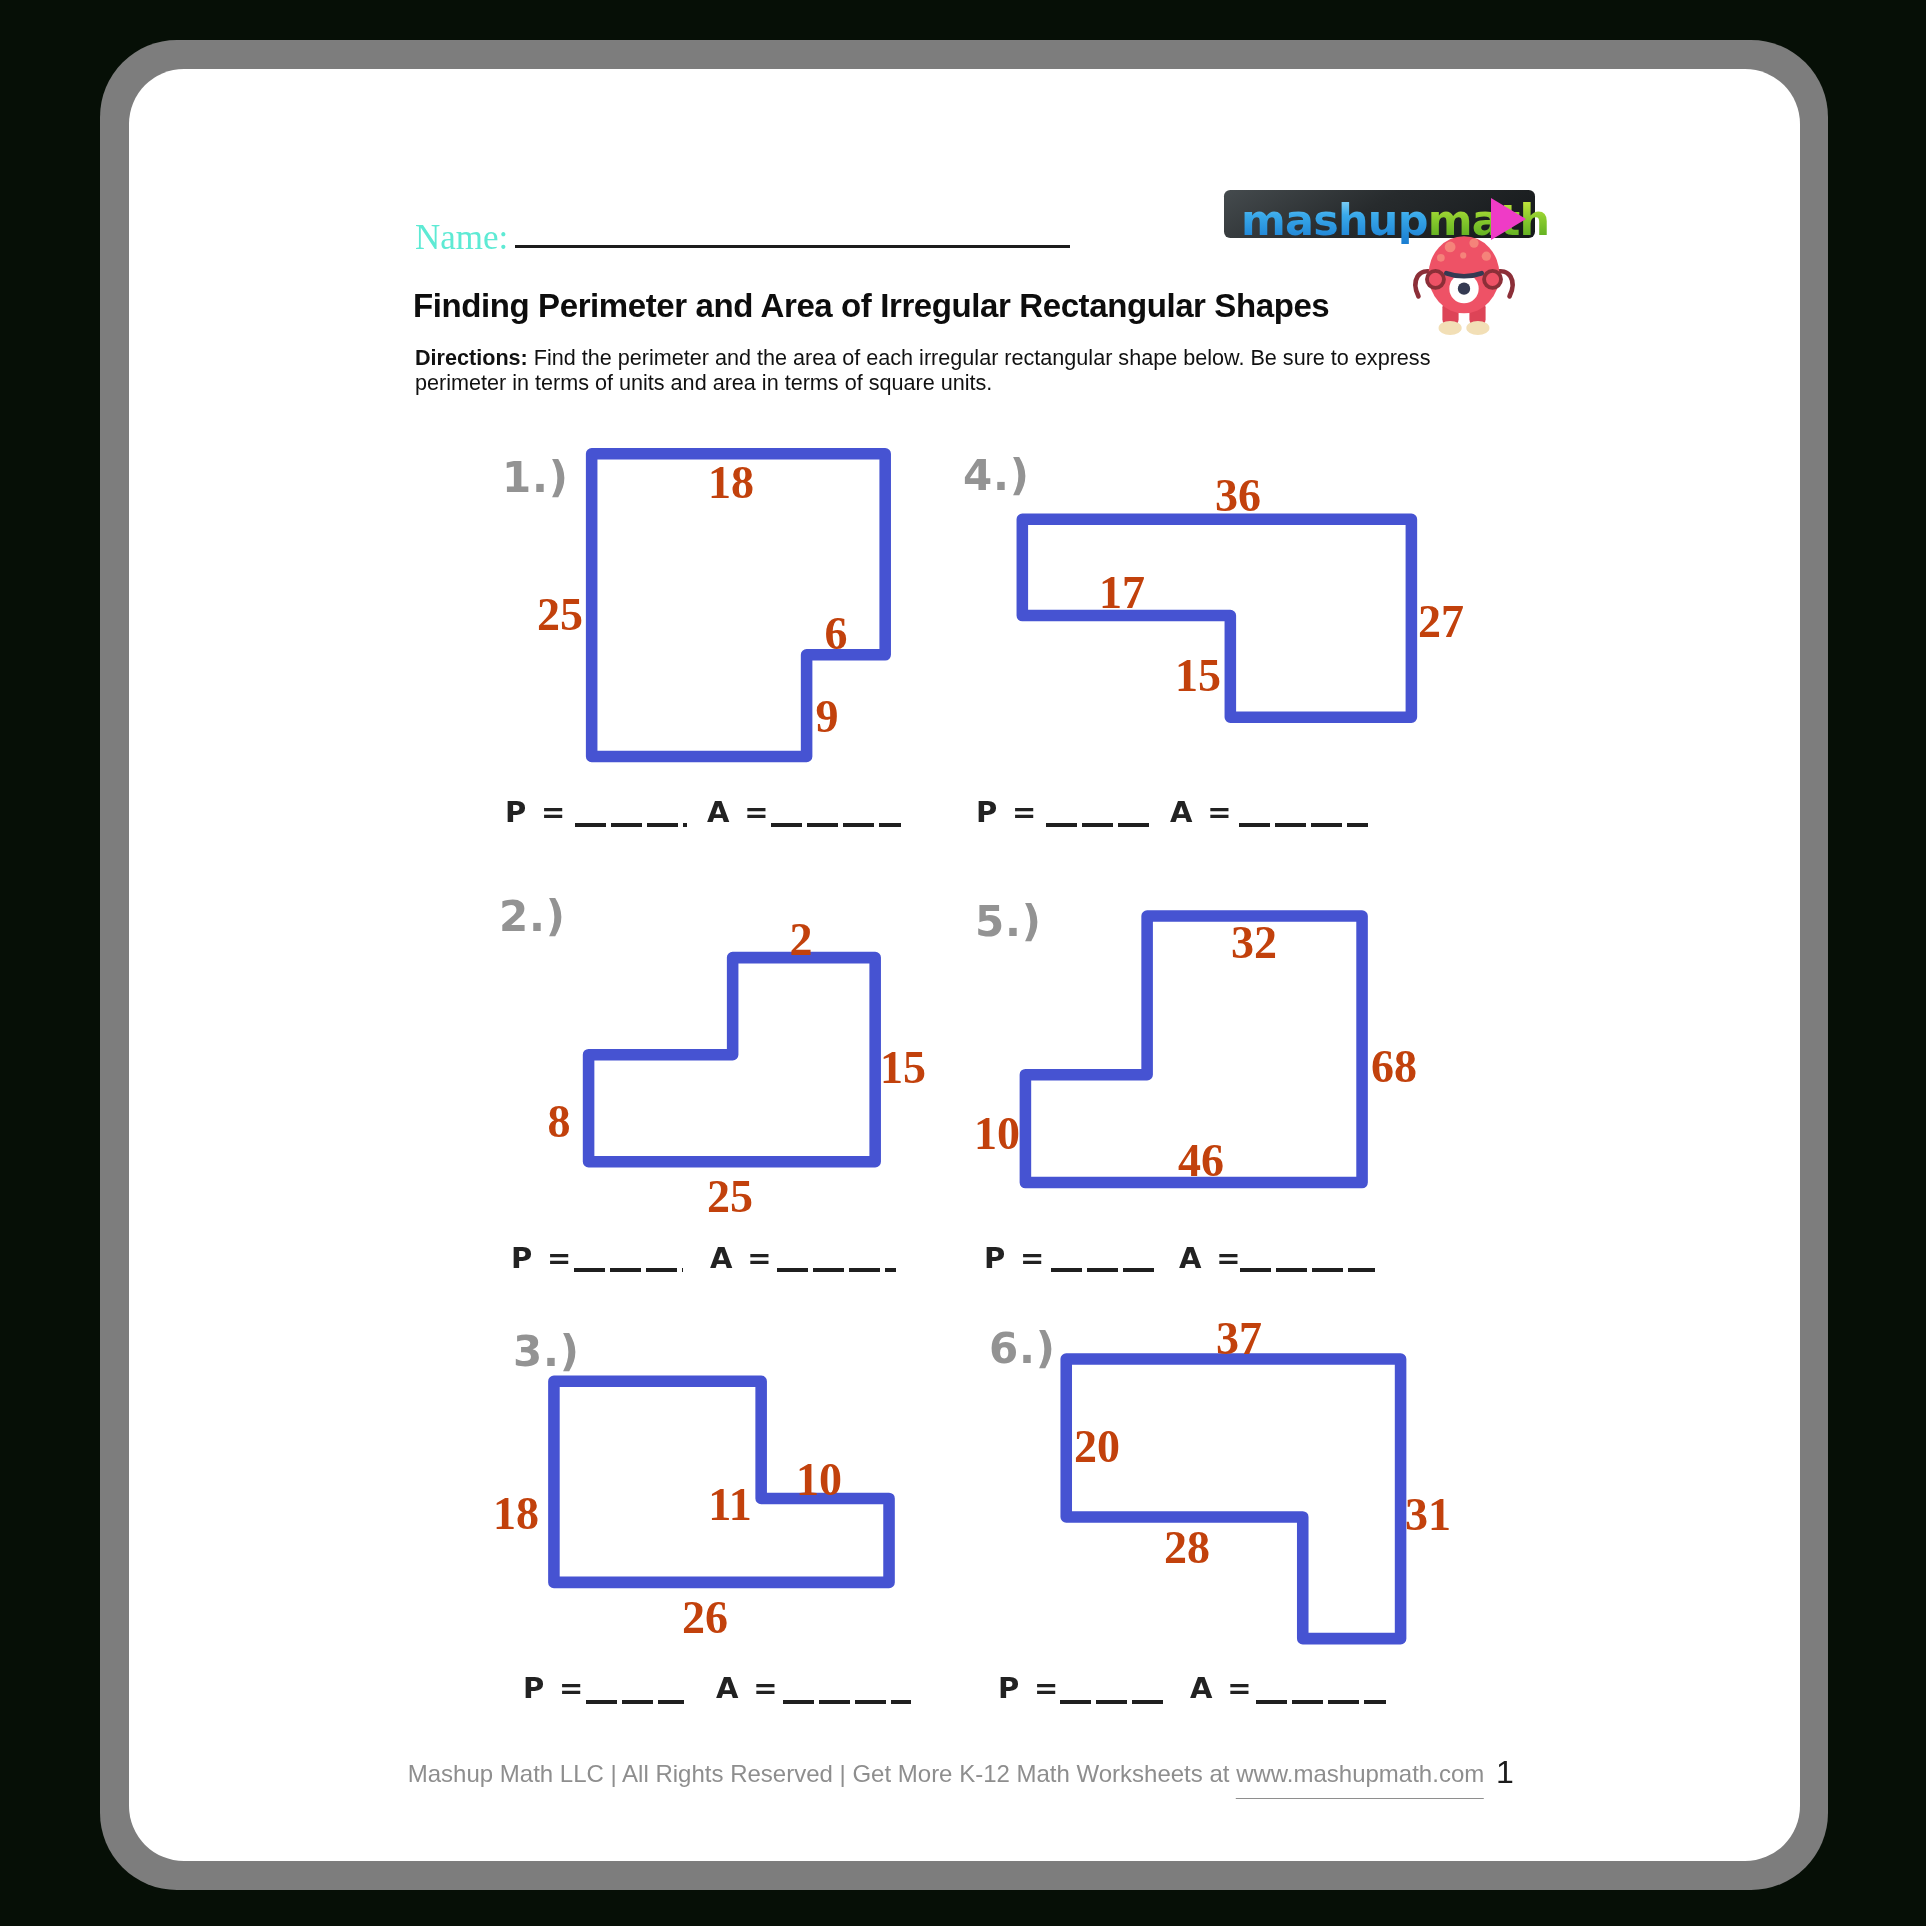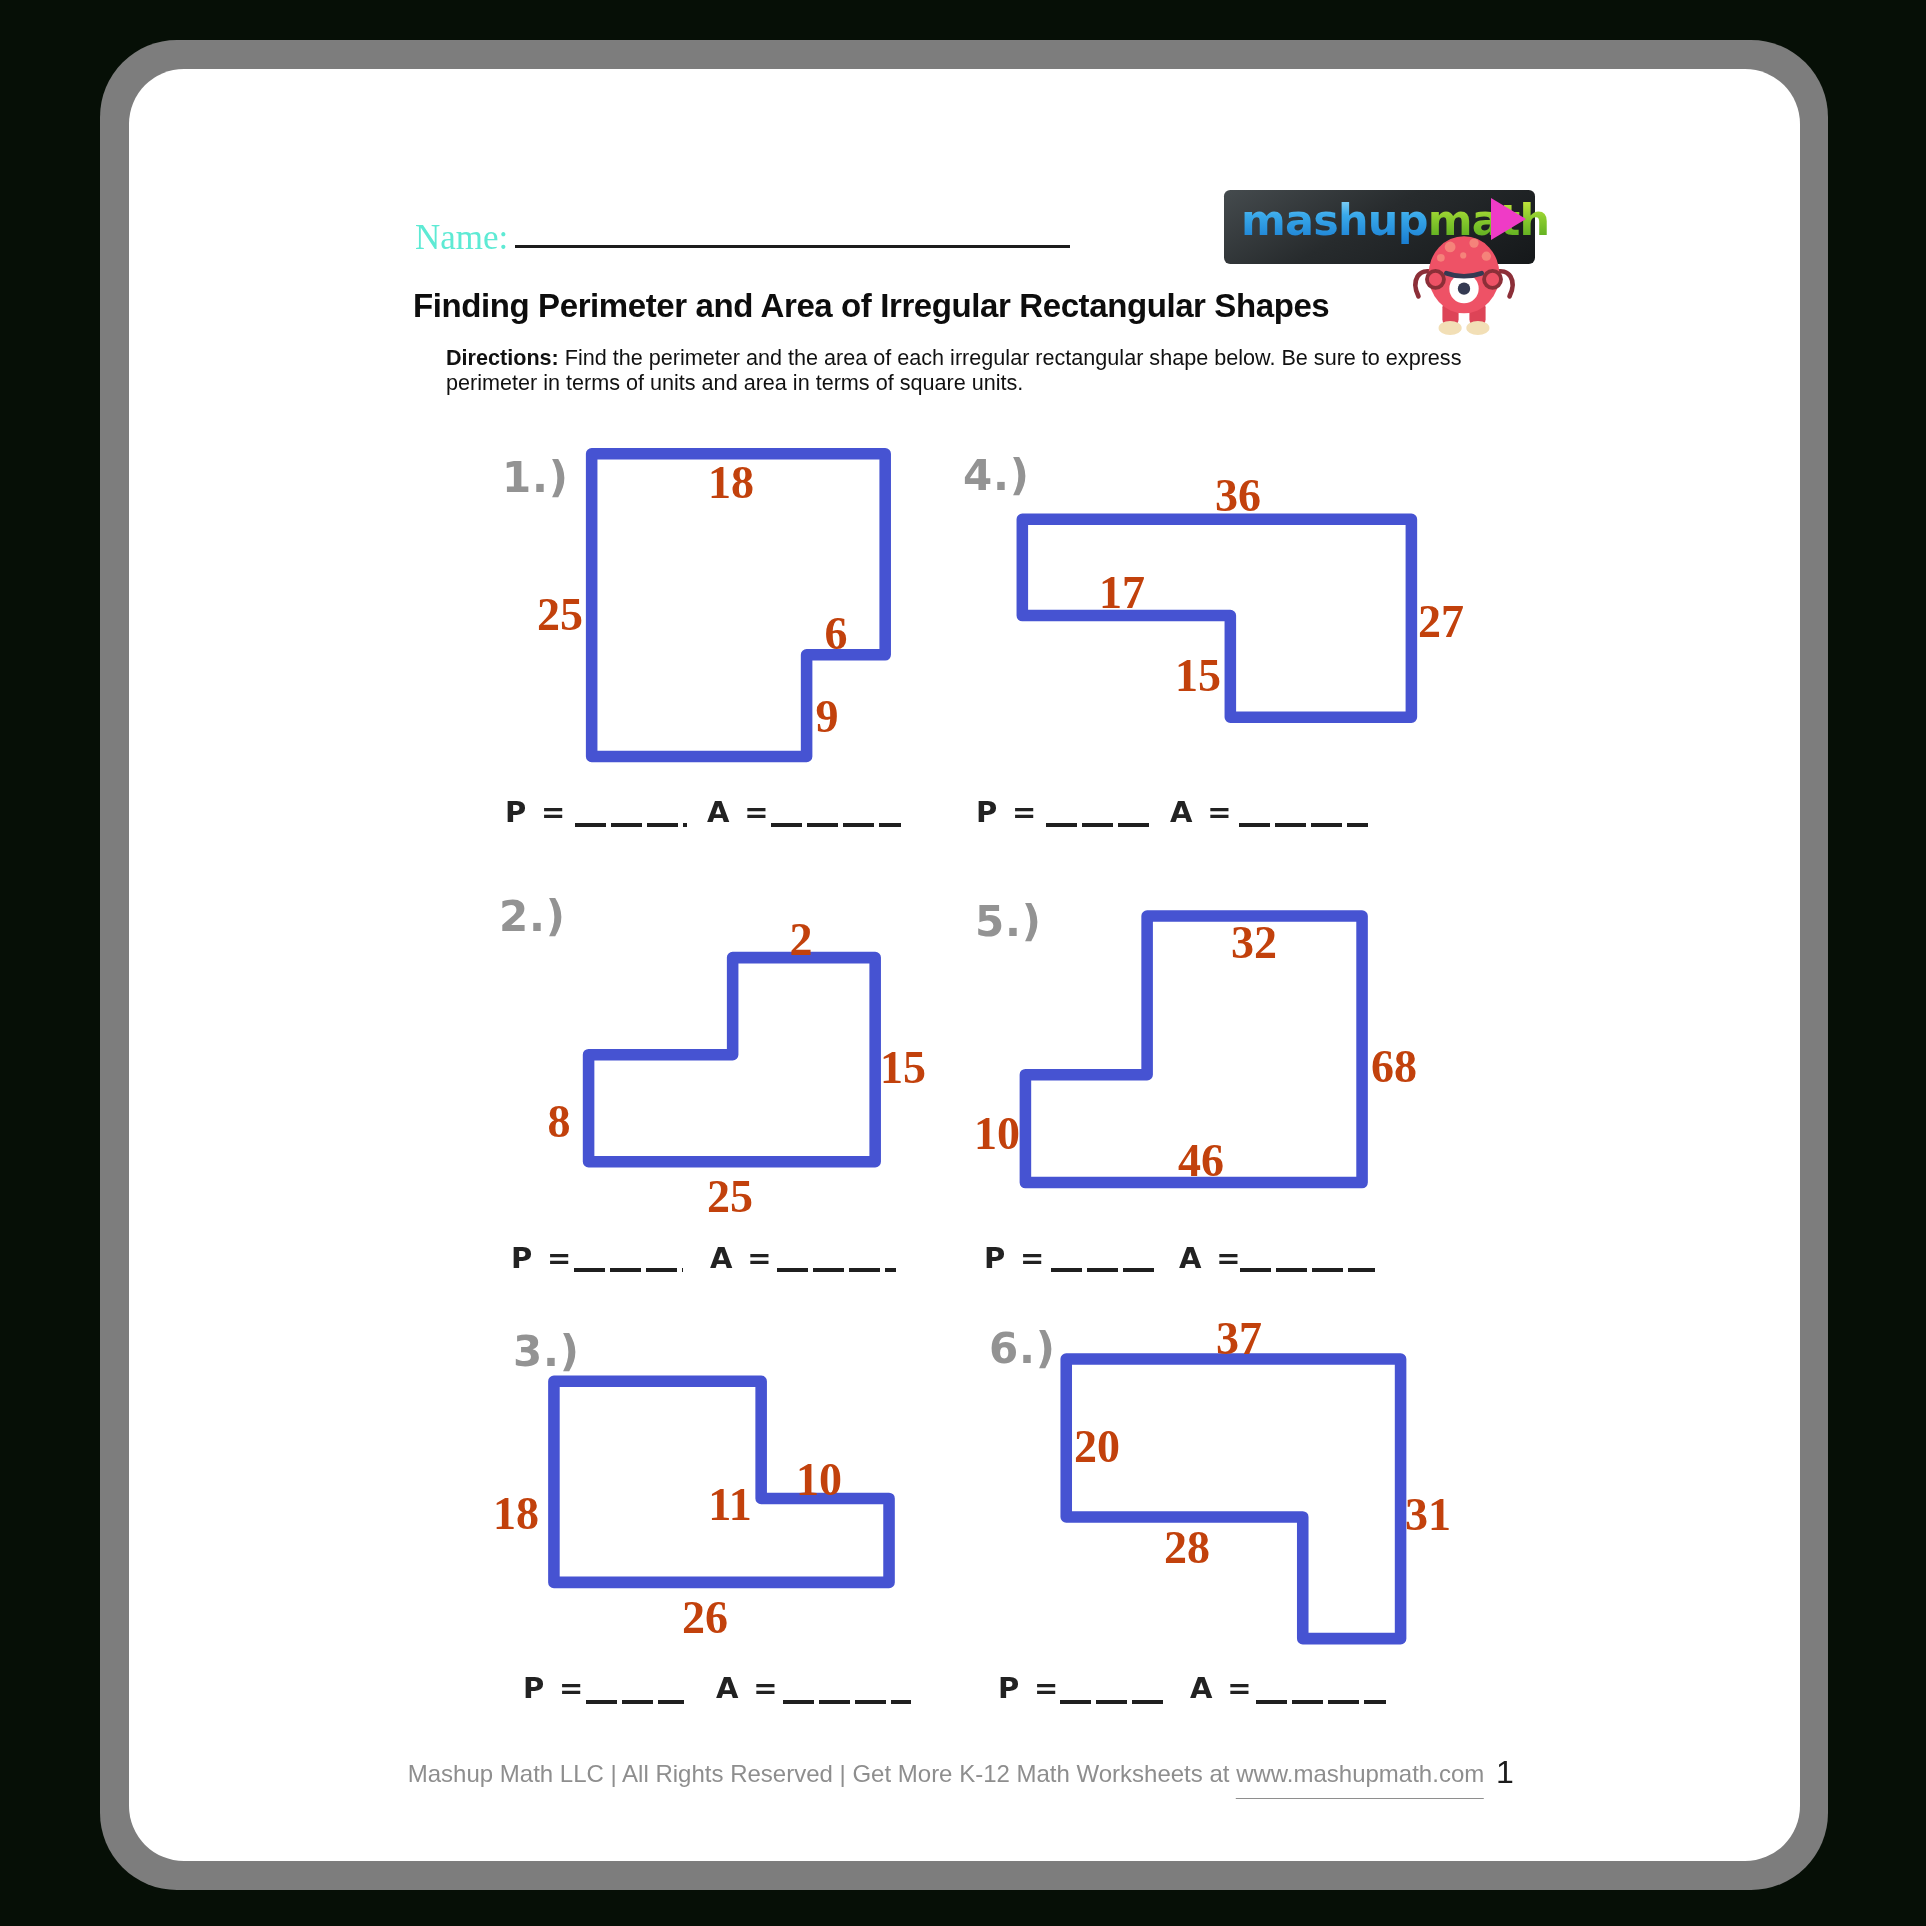--- a/index.html
+++ b/index.html
@@ -26,26 +26,26 @@
   .name-line{
     position:absolute;left:515px;top:245px;width:555px;height:3.1px;
     background:#1c1c1c;
   }
   .page-title{
     position:absolute;left:413px;top:287px;
     font-size:33px;font-weight:700;color:#0d0d0d;letter-spacing:-0.4px;
   }
   .directions{
     position:absolute;left:415px;top:345px;
-    font-size:21.6px;color:#111;line-height:25.4px;margin-left:31px;
+    font-size:21.6px;color:#111;line-height:25.4px;
   }
   .directions b{font-weight:700;}
   
   .logo-box{
-    position:absolute;left:1224px;top:190px;width:311px;height:74px;
+    position:absolute;left:1224px;top:190px;width:311px;height:48px;
     background:linear-gradient(150deg,#454b4e 0%,#272b2d 45%,#15181a 100%);
     border-radius:6.2px;
   }
   .logo-text{
     position:absolute;left:17px;top:0px;height:58px;line-height:60px;
     font-size:43px;font-weight:700;letter-spacing:-0.8px;
     font-family:"DejaVu Sans", sans-serif;
     white-space:nowrap;
   }
   .word-mashup{

